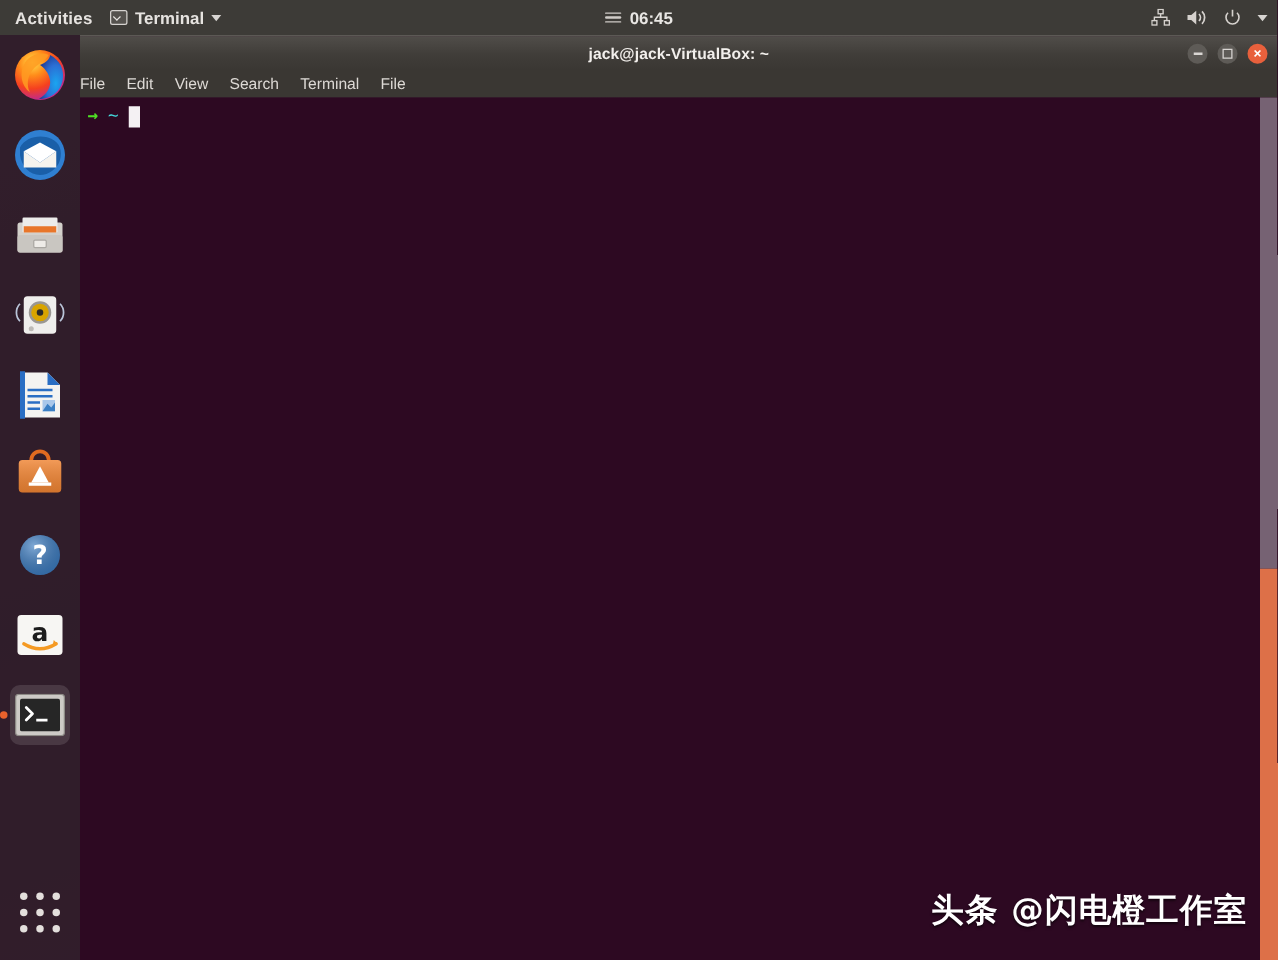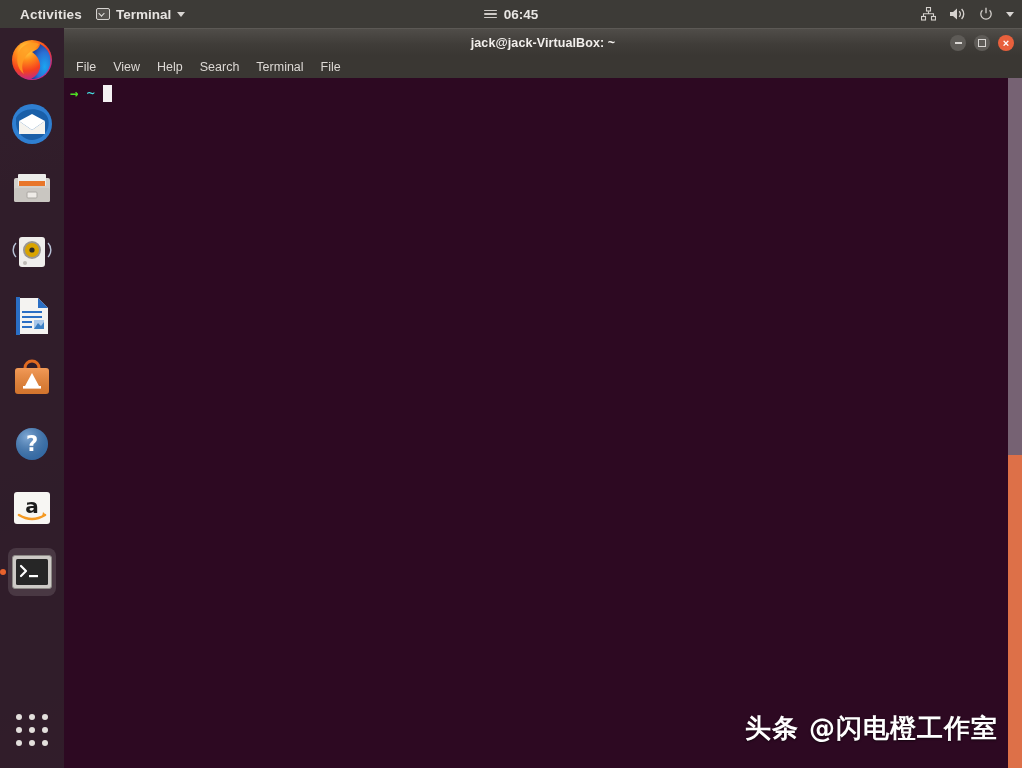--- a/index.html
+++ b/index.html
@@ -19,21 +19,21 @@
 
   
   #topbar {
     position:absolute; top:0; left:0; width:1022px; height:28px;
     background:#3d3b37;
     color:#e8e6e3;
     font-size:13px;
     display:flex; align-items:center;
     z-index:60;
   }
-  #topbar .tb-left { display:flex; align-items:center; gap:14px; padding-left:20px; }
+  #topbar .tb-left { display:flex; align-items:center; gap:14px; padding-left:12px; }
   .activities { font-weight:bold; font-size:13.5px; color:#e6e3e0; cursor:pointer; letter-spacing:.2px;}
   .app-menu { display:flex; align-items:center; gap:6px; cursor:pointer; }
   .app-menu .appname { font-weight:bold; font-size:13.5px; color:#e6e3e0;}
   .mini-term {
     width:14px;height:12px;border:1.5px solid #d6d3d0;border-radius:2px;
     background:#55524e; position:relative; display:inline-block;
   }
   .mini-term:before{
     content:""; position:absolute; left:2px; top:2px;
     width:4px;height:4px;
@@ -108,21 +108,21 @@
   .wbtn.close { background:#e8603c; }
   .wbtn span { display:block; }
   .wbtn.min span { width:7px;height:1.6px;background:#d9d6d3;}
   .wbtn.max span { width:8px;height:8px;border:1.6px solid #d9d6d3;}
   .wbtn.close span {
     color:#fff; font-size:11px; line-height:11px; font-weight:bold;
     font-family:"Liberation Sans", sans-serif;
   }
   #term-menubar {
     height:22px; background:#3a3733;
-    display:flex; align-items:center; padding-left:12px; gap:17px;
+    display:flex; align-items:center; gap:17px;
   }
   .menu-item { font-size:12.5px; color:#ddd9d5; cursor:pointer; }
   #term-body {
     position:absolute; top:50px; left:0; right:0; bottom:0;
     background:#2d0922;
     font-family:"DejaVu Sans Mono","Liberation Mono",monospace;
     font-size:14px;
     padding:6px 0 0 6px;
     color:#e6e0e4;
     overflow:hidden;
@@ -351,22 +351,22 @@
           <span></span>
         </div>
       <div class="wbtn close">
           <span>×</span>
         </div>
     </div>
   </div>
 
   <div id="term-menubar">
     <span class="menu-item">File</span>
+    <span class="menu-item">Edit</span>
     <span class="menu-item">View</span>
-    <span class="menu-item">Help</span>
     <span class="menu-item">Search</span>
     <span class="menu-item">Terminal</span>
     <span class="menu-item">File</span>
   </div>
 
   <div id="term-body">
     <div class="term-line">
       <span class="p-arrow">→</span>
       <span class="p-tilde">~</span>
       <span class="cursor"></span>

